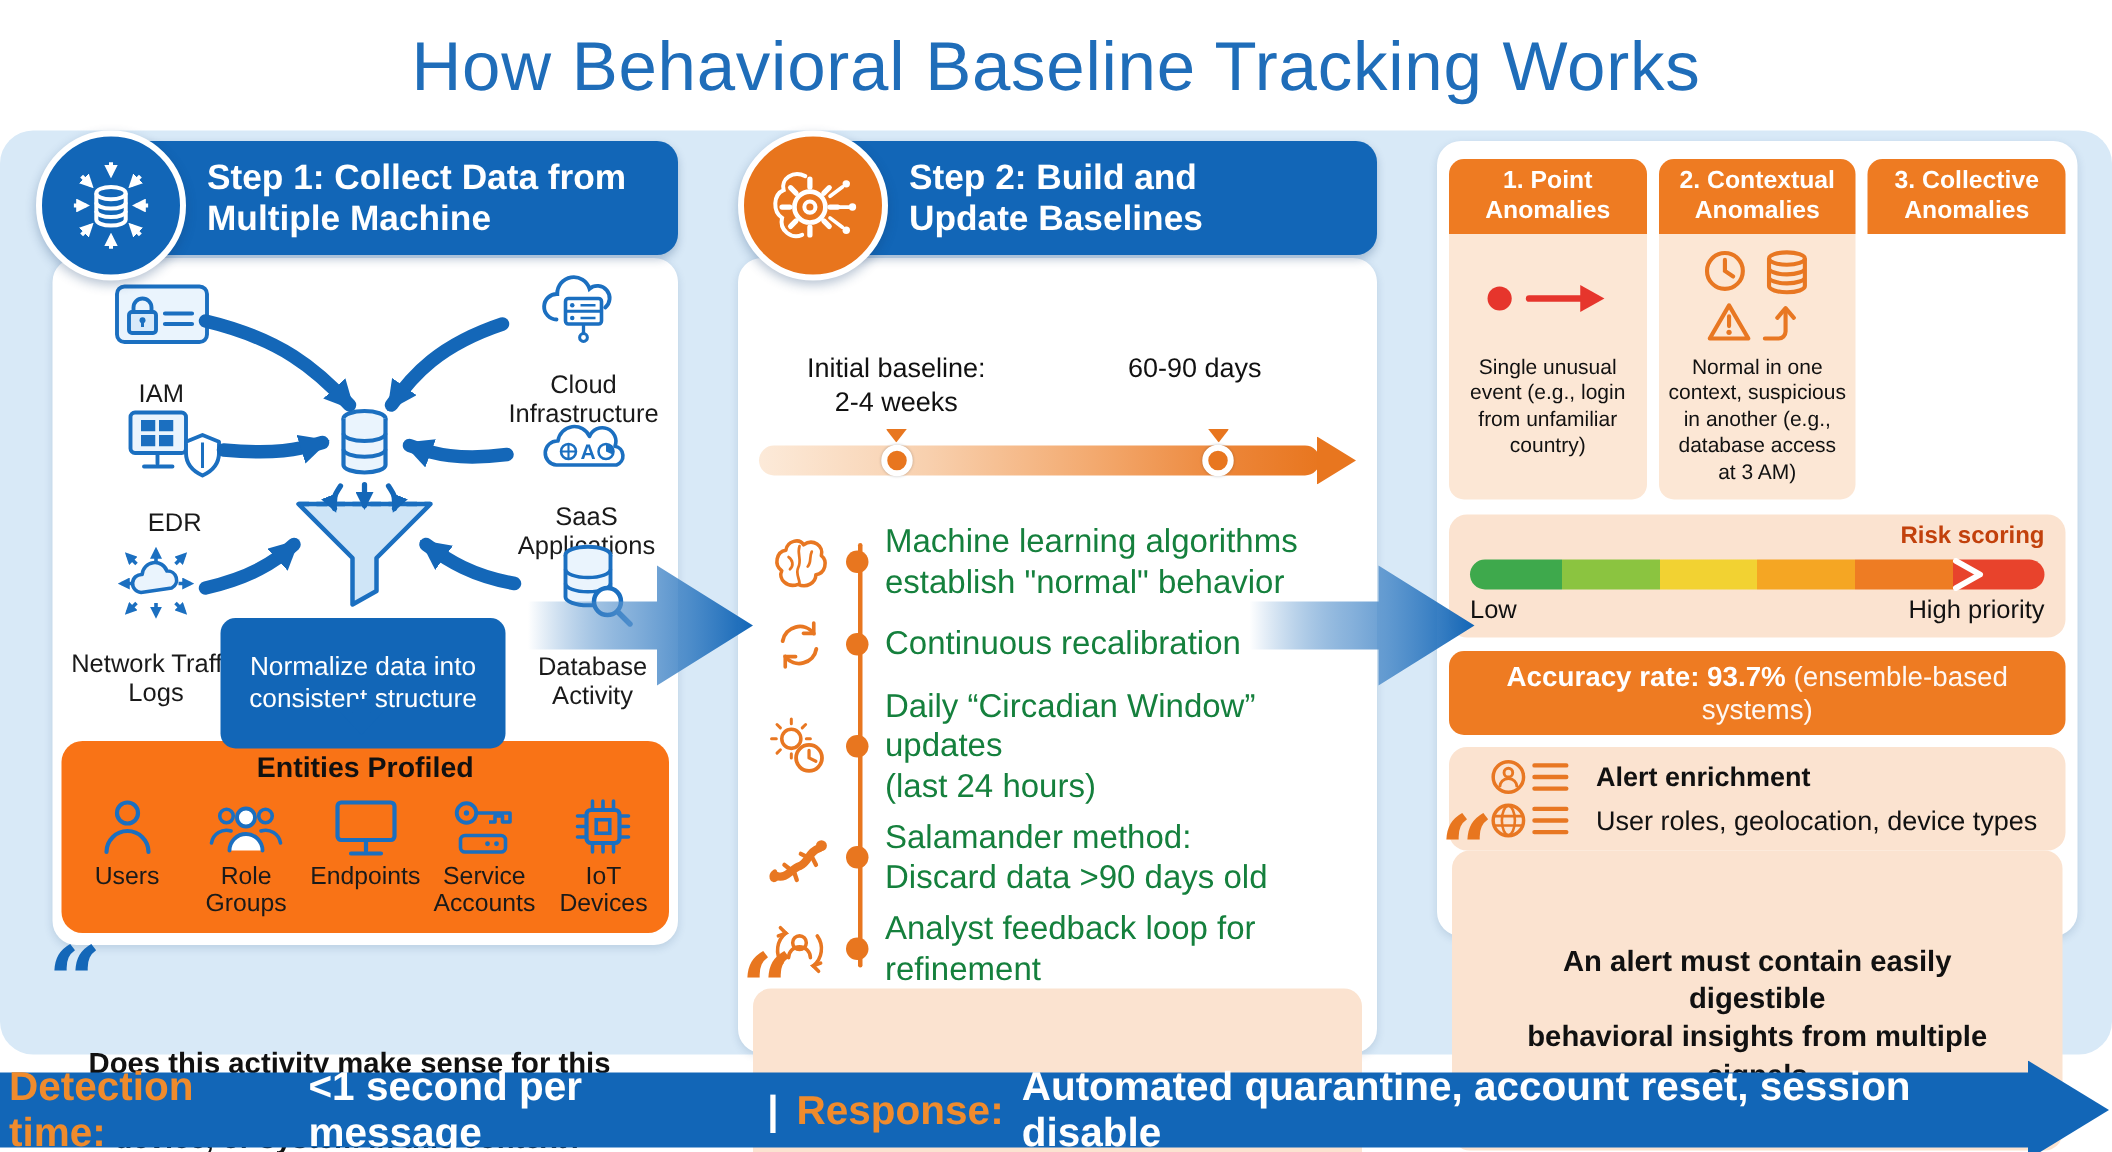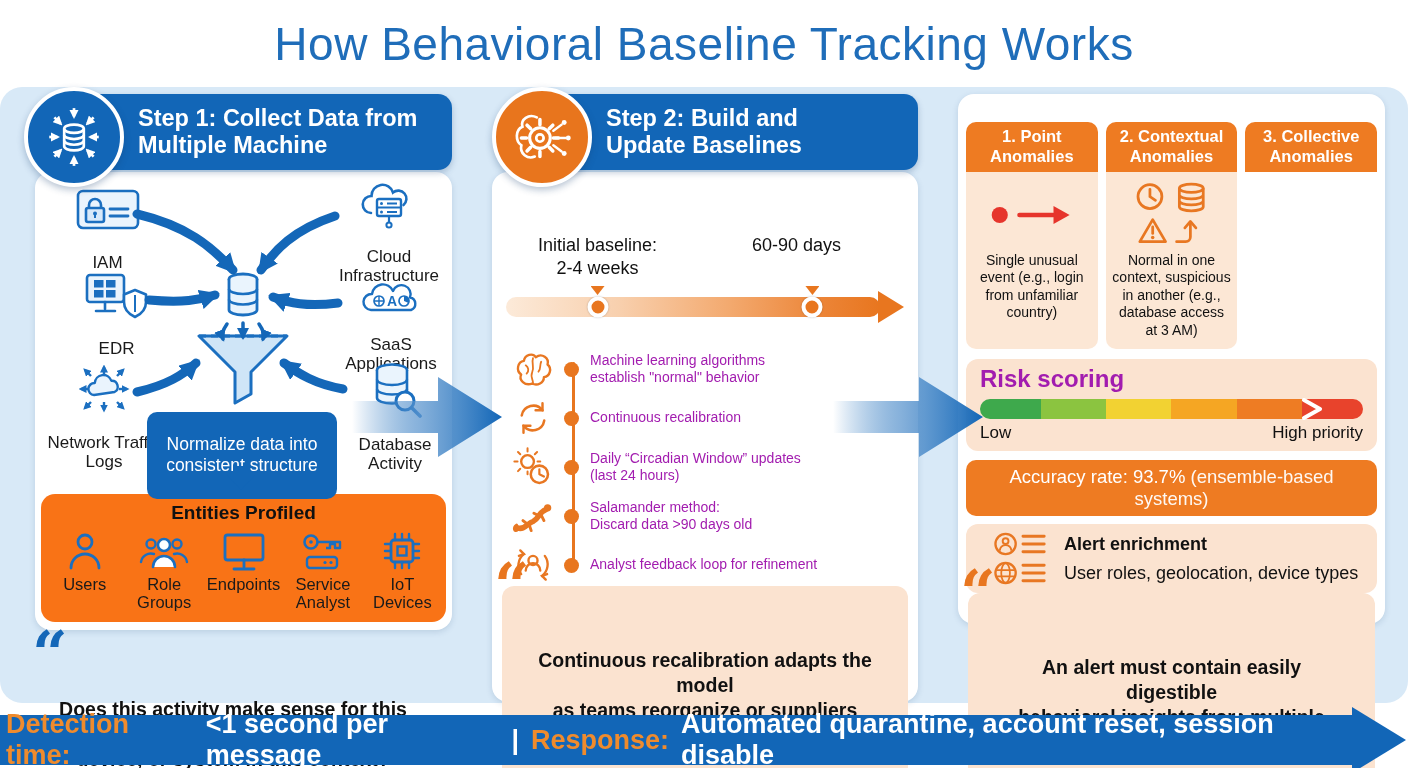--- a/index.html
+++ b/index.html
@@ -71,44 +71,44 @@
             border-radius:50%; background:#e8761f; border:4px solid #fff; box-shadow:0 0 2px rgba(0,0,0,.25); }
   .tl-mark { position:absolute; top:-10px; transform:translateX(-50%); width:14px; height:9px;
              background:#e8761f; clip-path:polygon(0 0,100% 0,50% 100%); }
 
   .bullets { margin:30px 6px 0 18px; position:relative; display:flex; flex-direction:column; gap:7px; }
   .b-line { position:absolute; left:61.5px; top:14px; bottom:14px; width:3.5px; background:#e8761f; border-radius:2px; }
   .bullet { display:flex; align-items:center; min-height:42px; }
   .b-icon { width:46px; display:flex; justify-content:center; flex:none; }
   .b-dot { width:15px; height:15px; border-radius:50%; background:#e8761f; margin:0 11px 0 8px; flex:none;
            position:relative; z-index:1; }
-  .b-text { font-size:14px; color:#a21caf; line-height:1.22; white-space:pre-line; max-width:305px; }
+  .b-text { font-size:22px; color:#15803d; line-height:1.22; white-space:pre-line; max-width:305px; }
 
   
-  .acards { display:flex; gap:8px; margin:28px 8px 0 8px; }
+  .acards { display:flex; gap:8px; margin:12px 8px 0 8px; }
   .acard { flex:1; display:flex; flex-direction:column; }
   .acard-h { background:#ee7b22; color:#fff; font-weight:bold; font-size:16.5px; text-align:center;
              padding:5px 3px; border-radius:10px 10px 0 0; line-height:1.2; min-height:44px;
              display:flex; align-items:center; justify-content:center; }
   .acard-b { background:#fce7d5; border-radius:0 0 10px 10px; flex:1; padding:6px 6px 10px;
              display:flex; flex-direction:column; align-items:center; }
   .acard-icon { height:74px; display:flex; align-items:center; justify-content:center; }
   .acard-desc { font-size:14px; text-align:center; line-height:1.25; color:#111; }
 
   .risk-box { margin:10px 8px 0 8px; background:#fbe3d0; border-radius:12px; padding:6px 14px 8px; }
-  .risk-title { font-size:24px; font-weight:bold; color:#a21caf; text-align:left; }
+  .risk-title { font-size:16px; font-weight:bold; color:#c2410c; text-align:right; }
   .risk-track { position:relative; height:22px; margin-top:5px; }
   .risk-bar { position:absolute; left:0; right:0; top:1px; height:20px; border-radius:10px;
       background:linear-gradient(90deg,#3ea94c 0 16%,#8bc440 16% 33%,#f2d232 33% 50%,#f5a623 50% 67%,#ee7c23 67% 84%,#e8432c 84% 100%); }
   .risk-chevron { position:absolute; left:83%; top:0; }
   .risk-labels { display:flex; justify-content:space-between; font-size:17px; color:#111; margin-top:3px; }
 
   .accuracy { margin:9px 8px 0 8px; background:#ee7b22; border-radius:10px; padding:6px 10px;
               text-align:center; font-size:18.5px; color:#fff; }
-  .accuracy b { font-weight:normal; } .accuracy span { opacity:.95; }
+  .accuracy b { font-weight:bold; } .accuracy span { opacity:.95; }
 
   .enrichment { margin:8px 8px 0 8px; background:#fbe3d0; border-radius:12px; padding:7px 12px 7px 28px;
                 display:flex; flex-direction:column; gap:3px; }
   .enrich-row { display:flex; align-items:center; gap:14px; font-size:18px; color:#111; }
   .enrich-row.first { font-weight:bold; }
 
   
   .flow-arrow { position:absolute; top:278px; z-index:6; }
   #flow1 { left:352px; } #flow2 { left:833px; }
 
@@ -330,21 +330,21 @@
             </div>
             <div class="entity">
               <svg width="50" height="44" viewBox="0 0 50 44">
                 <circle cx="13" cy="13" r="6.5" fill="none" stroke="#1b6fc0" stroke-width="2.6"></circle>
                 <circle cx="13" cy="13" r="1.8" fill="#1b6fc0"></circle>
                 <path d="M19.5,13 H42 v6 h-5 v-4 h-5 v4 h-4" fill="none" stroke="#1b6fc0" stroke-width="2.4" stroke-linejoin="round"></path>
                 <rect x="9" y="28" width="30" height="11" rx="3" fill="none" stroke="#1b6fc0" stroke-width="2.4"></rect>
                 <circle cx="27" cy="33.5" r="1.6" fill="#1b6fc0"></circle>
                   <circle cx="33" cy="33.5" r="1.6" fill="#1b6fc0"></circle>
               </svg>
-              <span>Service Analyst</span>
+              <span>Service Accounts</span>
             </div>
             <div class="entity">
               <svg width="44" height="44" viewBox="0 0 44 44">
                 <rect x="11" y="11" width="22" height="22" rx="3" fill="none" stroke="#1b6fc0" stroke-width="2.8"></rect>
                 <rect x="17.5" y="17.5" width="9" height="9" fill="none" stroke="#1b6fc0" stroke-width="2.4"></rect>
                 <g stroke="#1b6fc0" stroke-width="2.4" stroke-linecap="round">
                   <path d="M15,11 V5 M22,11 V5 M29,11 V5 M15,33 V39 M22,33 V39 M29,33 V39"></path>
                   <path d="M11,15 H5 M11,22 H5 M11,29 H5 M33,15 H39 M33,22 H39 M33,29 H39"></path>
                 </g>
               </svg>

